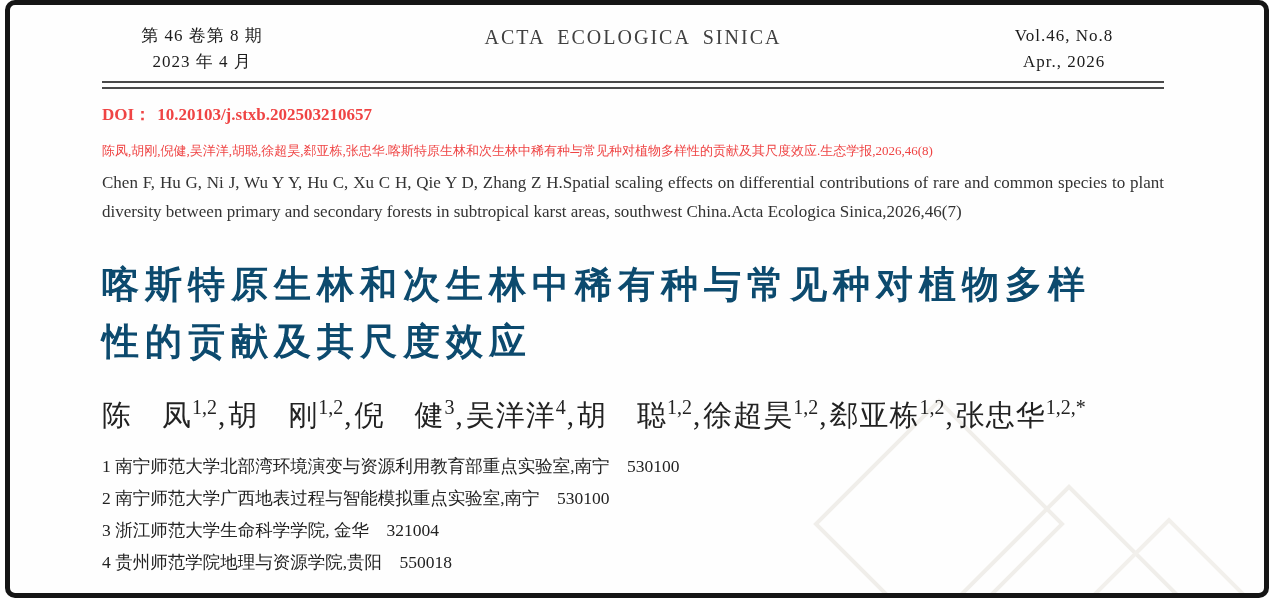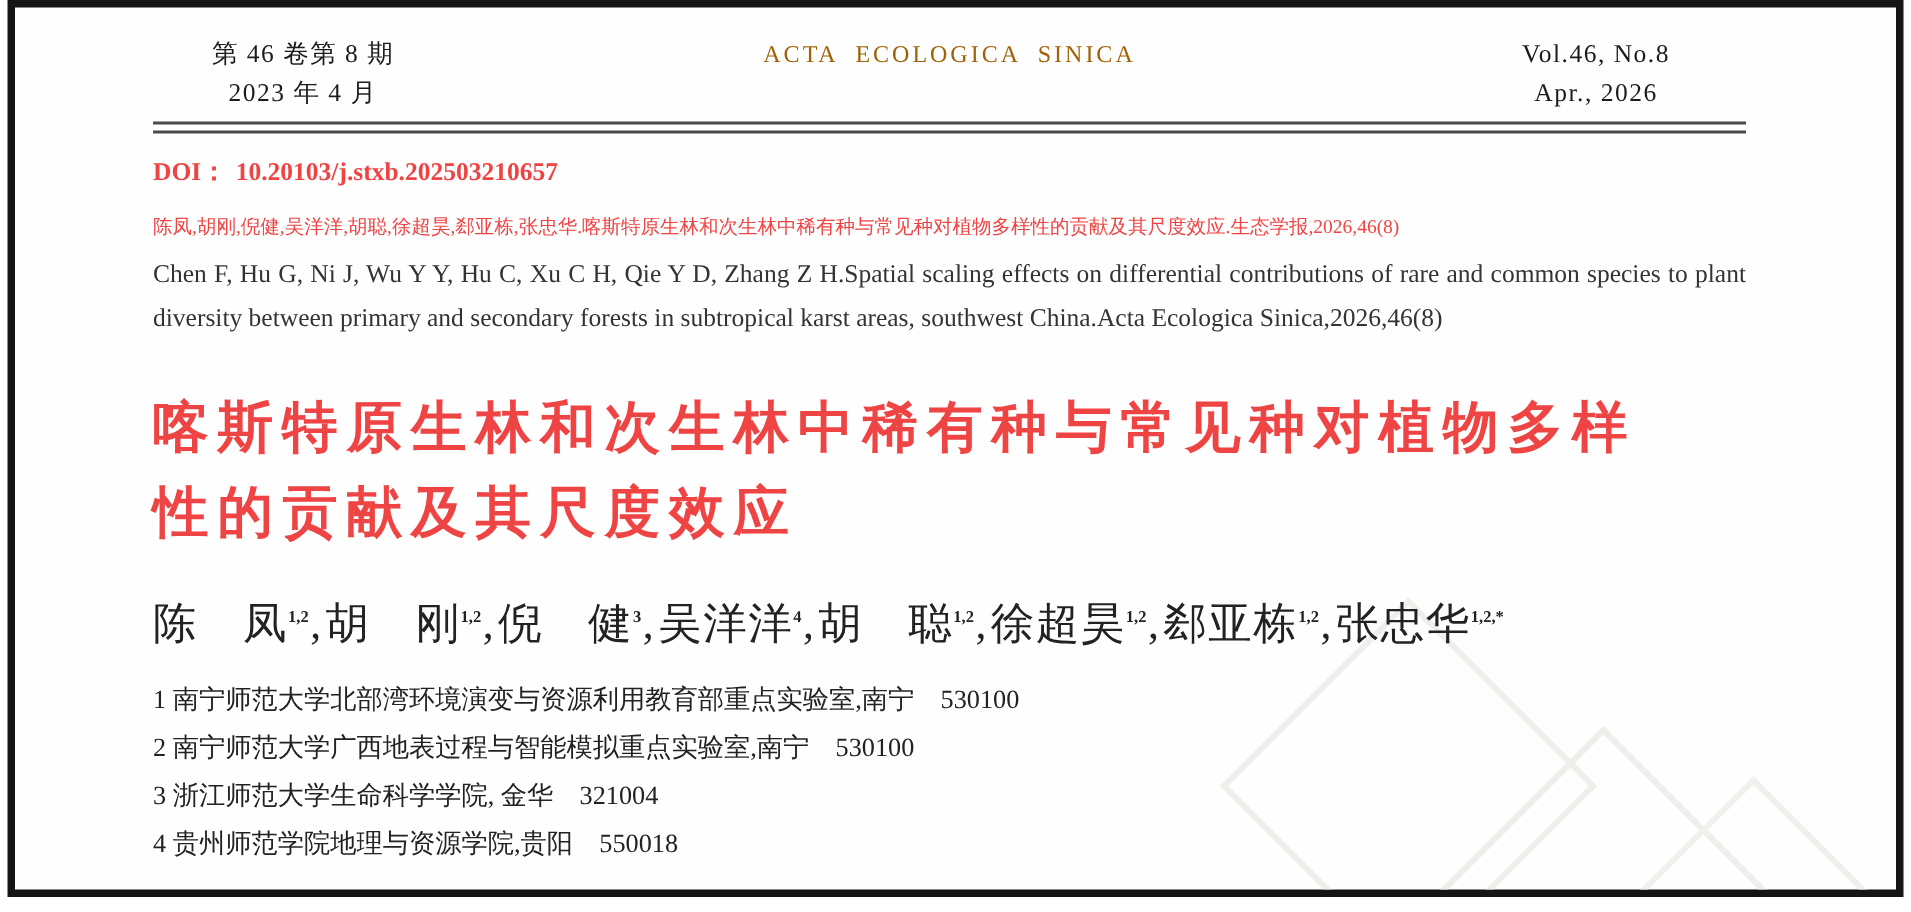--- a/index.html
+++ b/index.html
@@ -1,21 +1,21 @@
 <!DOCTYPE html>
 <html lang="zh"><head>
 <meta charset="utf-8">
 <style>
   html,body{margin:0;padding:0;background:#fff;}
   .frame{
     position:relative;
     width:1264px;height:598px;
     box-sizing:border-box;
     border:5px solid #151515;
-    border-radius:0;
+    border-radius:10px;
     margin:0 auto;
     background:#fefefe;
     overflow:hidden;
     font-family:"Liberation Serif","DejaVu Serif",serif;
     color:#1c1c1c;
   }
   .page{
     position:relative;
     padding:18px 100px 0 92px;
     z-index:2;
@@ -39,25 +39,25 @@
     text-align:center;
   }
   .jh-title-cn{
     font-size:27px;
     letter-spacing:2.3em;
     margin-right:-2.3em; 
     line-height:30px;
     color:#222;
   }
   .jh-title-en{
-    font-size:16px;
+    font-size:20px;
     letter-spacing:2px;
     word-spacing:6px;
     line-height:28px;
-    color:#a16207;
+    color:#404040;
     text-align:center;
   }
   .double-rule{
     margin-top:6px;
     height:4px;
     border-top:2px solid #4a4a4a;
     border-bottom:2px solid #4a4a4a;
   }
   
   .doi-line{
@@ -82,35 +82,34 @@
     color:#333;
   }
   
   .article-title{
     margin-top:30px;
     font-family:"Liberation Sans","DejaVu Sans",sans-serif;
     font-weight:bold;
     font-size:37px;
     line-height:57px;
     letter-spacing:6px;
-    color:#ef4444;
+    color:#0c4a6e;
   }
   .authors-line{
     margin-top:26px;
     font-size:29px;
     color:#222;
     letter-spacing:1px;
     white-space:nowrap;
   }
   .authors-line sup{
-    font-size:11px;
+    font-size:20px;
     letter-spacing:0;
     vertical-align:super;
     line-height:0;
-    font-weight:bold;
   }
   .authors-line .comma{margin:0 2px 0 1px;}
   .affiliations{
     margin-top:14px;
     font-size:17.5px;
     line-height:32px;
     color:#222;
   }
   .affil-row{white-space:nowrap;}
   
@@ -152,21 +151,21 @@
     </div>
 
     <div class="double-rule"></div>
 
     <div class="doi-line">
       <span>DOI：</span><span class="doi-value">10.20103/j.stxb.202503210657</span>
     </div>
 
     <div class="cite-cn">陈凤,胡刚,倪健,吴洋洋,胡聪,徐超昊,郄亚栋,张忠华.喀斯特原生林和次生林中稀有种与常见种对植物多样性的贡献及其尺度效应.生态学报,2026,46(8)</div>
 
-    <div class="cite-en">Chen F, Hu G, Ni J, Wu Y Y, Hu C, Xu C H, Qie Y D, Zhang Z H.Spatial scaling effects on differential contributions of rare and common species to plant diversity between primary and secondary forests in subtropical karst areas, southwest China.Acta Ecologica Sinica,2026,46(8)</div>
+    <div class="cite-en">Chen F, Hu G, Ni J, Wu Y Y, Hu C, Xu C H, Qie Y D, Zhang Z H.Spatial scaling effects on differential contributions of rare and common species to plant diversity between primary and secondary forests in subtropical karst areas, southwest China.Acta Ecologica Sinica,2026,46(7)</div>
 
     <div class="article-title">
       <div>喀斯特原生林和次生林中稀有种与常见种对植物多样</div>
       <div>性的贡献及其尺度效应</div>
     </div>
 
     <div class="authors-line"><span><span>陈　凤</span><sup>1,2</sup></span><span class="comma">,</span><span><span>胡　刚</span><sup>1,2</sup></span><span class="comma">,</span><span><span>倪　健</span><sup>3</sup></span><span class="comma">,</span><span><span>吴洋洋</span><sup>4</sup></span><span class="comma">,</span><span><span>胡　聪</span><sup>1,2</sup></span><span class="comma">,</span><span><span>徐超昊</span><sup>1,2</sup></span><span class="comma">,</span><span><span>郄亚栋</span><sup>1,2</sup></span><span class="comma">,</span><span><span>张忠华</span><sup>1,2,*</sup></span></div>
 
     <div class="affiliations">
         <div class="affil-row">1 南宁师范大学北部湾环境演变与资源利用教育部重点实验室,南宁　530100</div>

